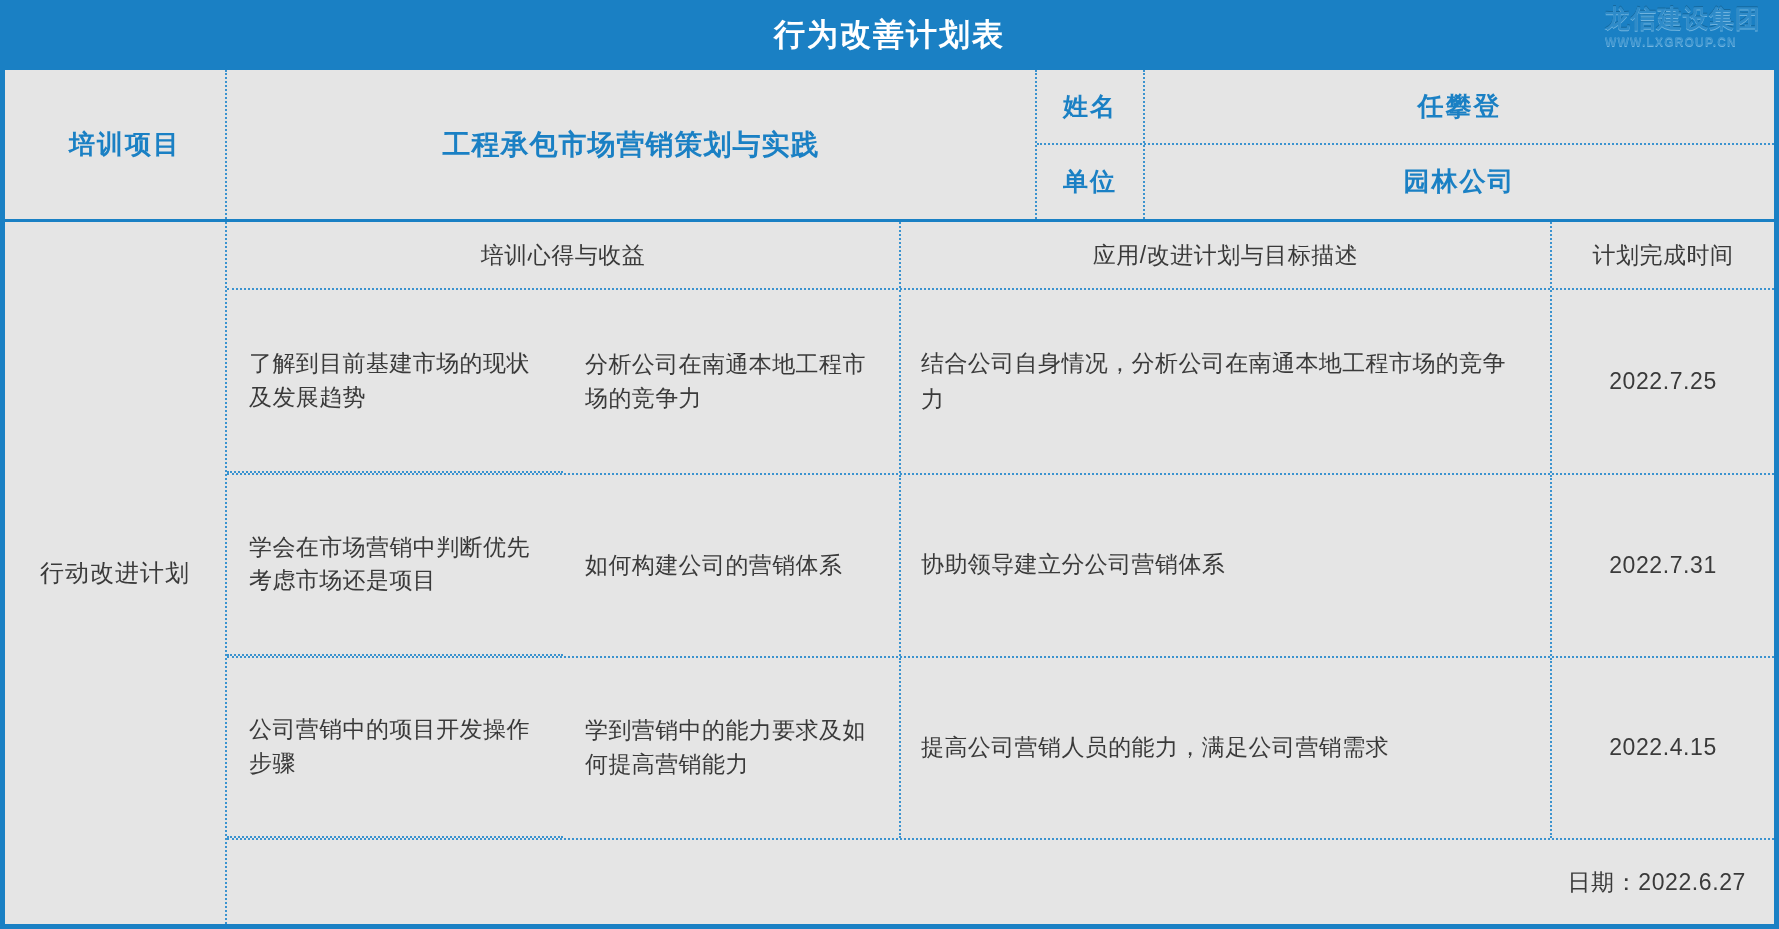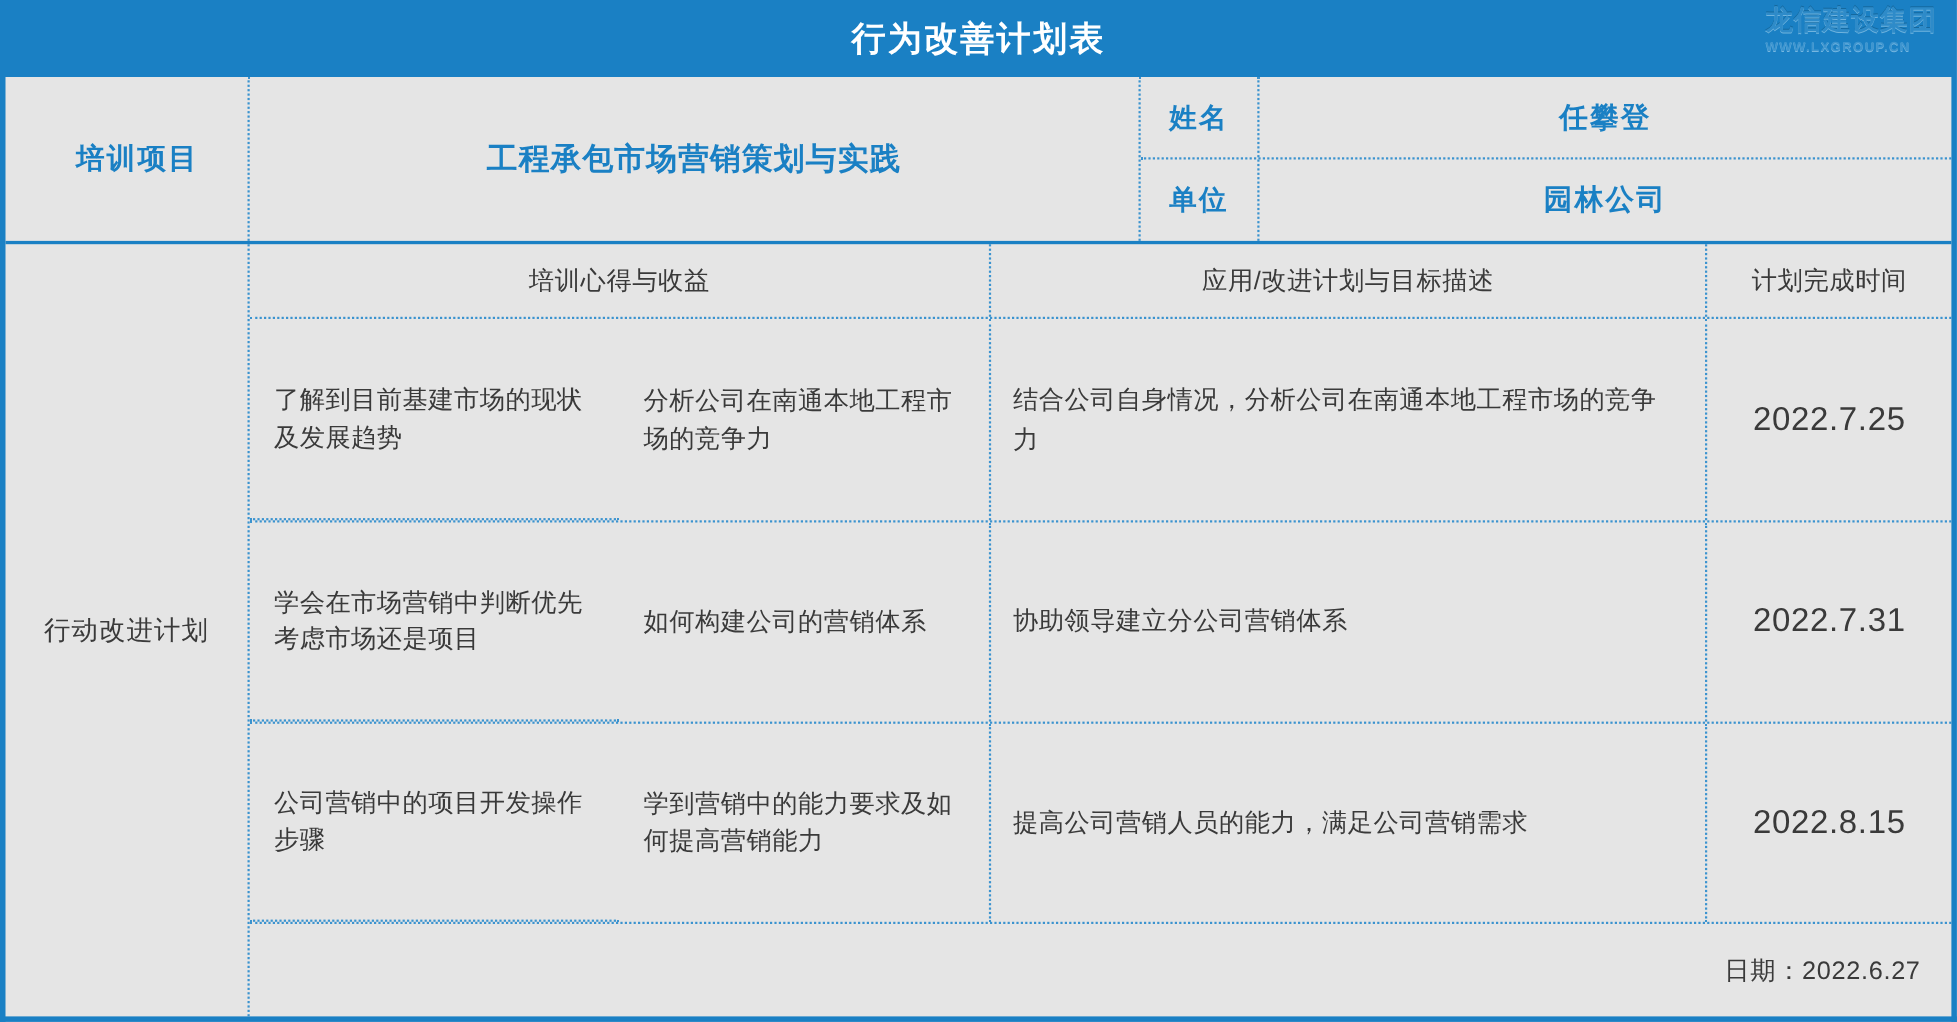--- a/index.html
+++ b/index.html
@@ -219,21 +219,21 @@
     border-right: 2px dotted #3b93cf;
     box-sizing: border-box;
     min-width: 0;
   }
   .group-date {
     flex: 0 0 222px;
     display: flex;
     align-items: center;
     justify-content: center;
     color: #3a3a3a;
-    font-size: 30px;
+    font-size: 23px;
     letter-spacing: 0.6px;
     box-sizing: border-box;
   }
 
   
   .footer {
     flex: 0 0 84px;
     height: 84px;
     display: flex;
     align-items: center;
@@ -303,21 +303,21 @@
           <div class="group-plan">协助领导建立分公司营销体系</div>
           <div class="group-date">2022.7.31</div>
         </div>
 
         <div class="group">
           <div class="group-insights">
             <div class="insight split">公司营销中的项目开发操作步骤</div>
             <div class="insight">学到营销中的能力要求及如何提高营销能力</div>
           </div>
           <div class="group-plan">提高公司营销人员的能力，满足公司营销需求</div>
-          <div class="group-date">2022.8.15</div>
+          <div class="group-date">2022.4.15</div>
         </div>
 
         <div class="footer">日期：2022.6.27</div>
 
       </div>
     </div>
   </div>
 </div>
 
 </body></html>

